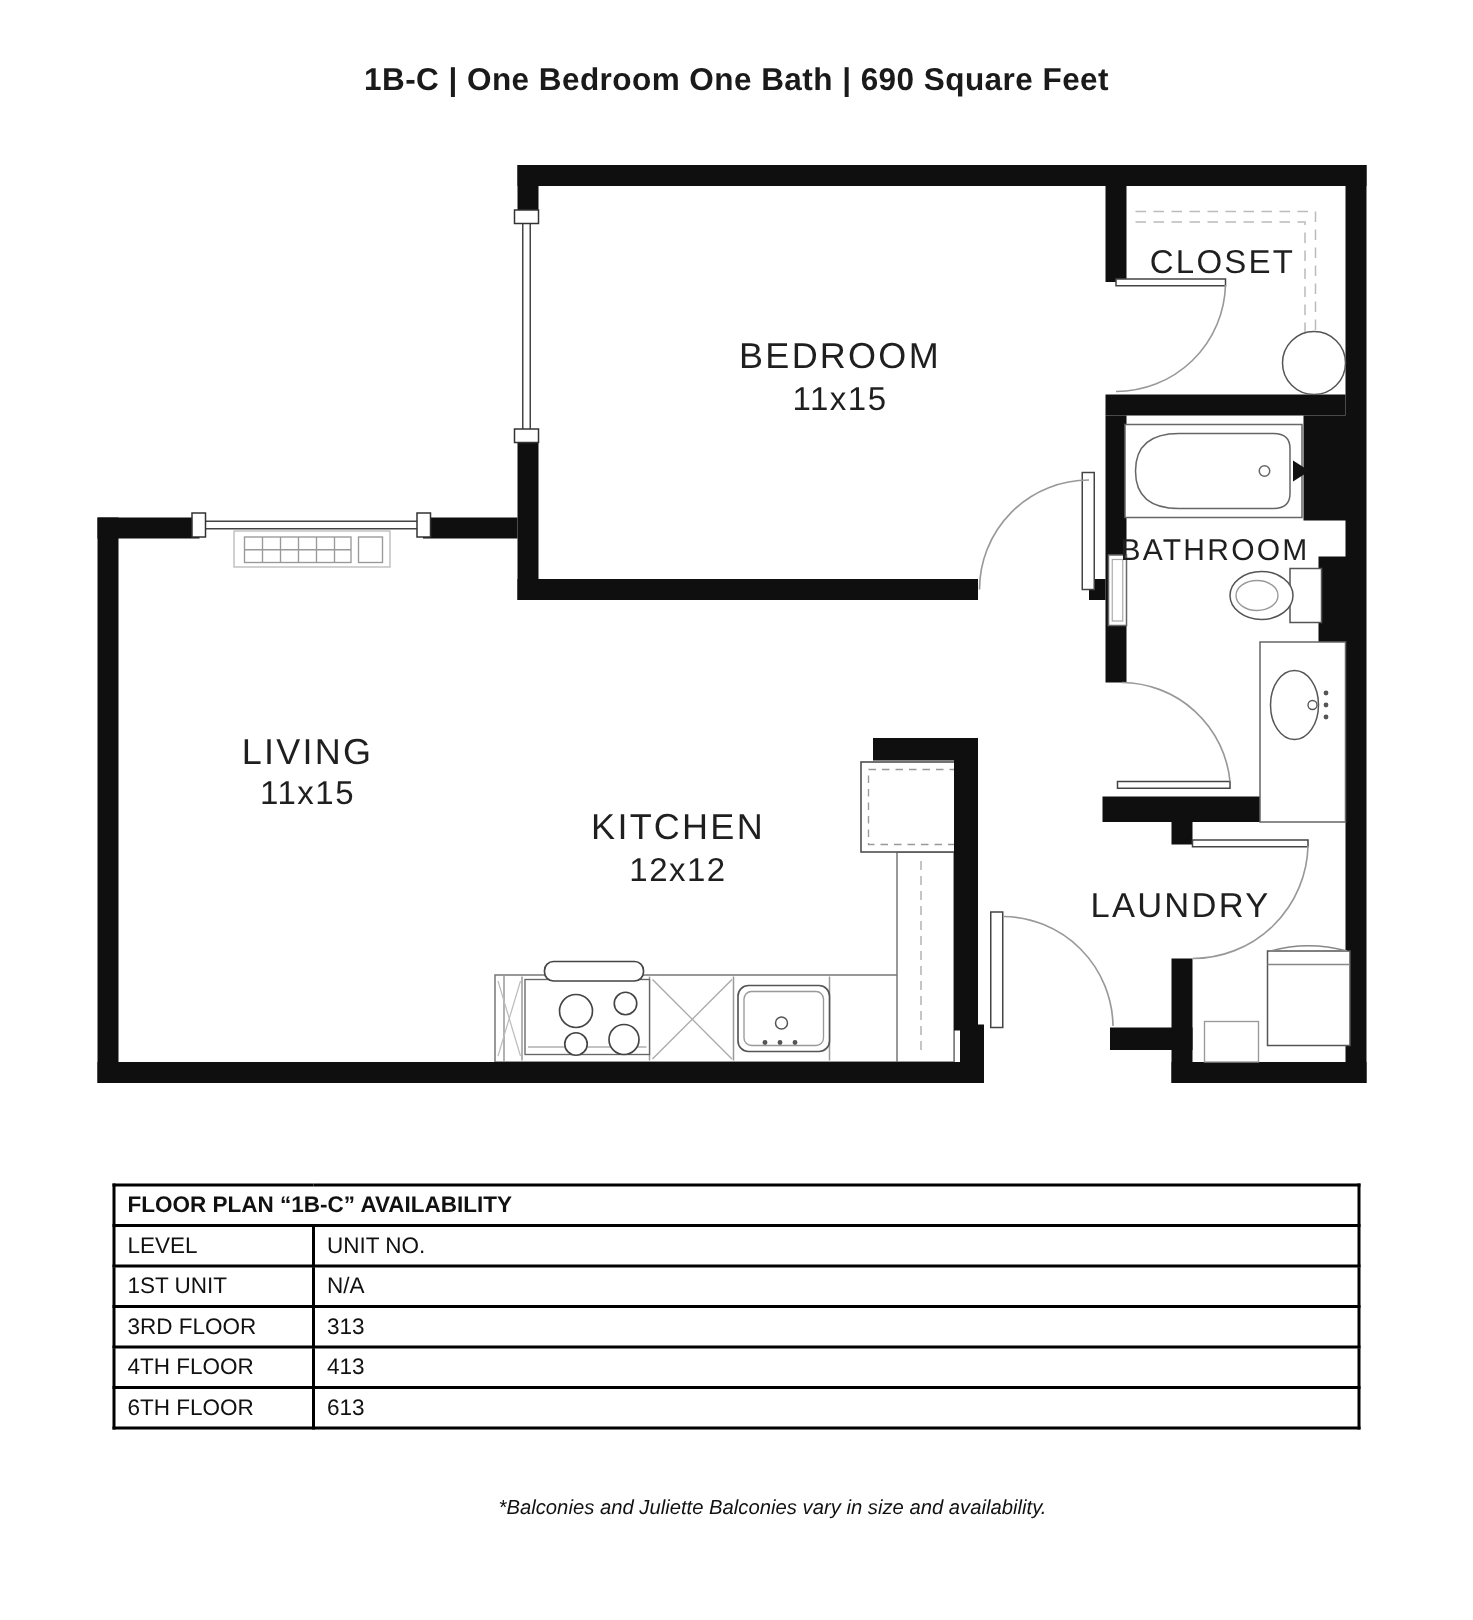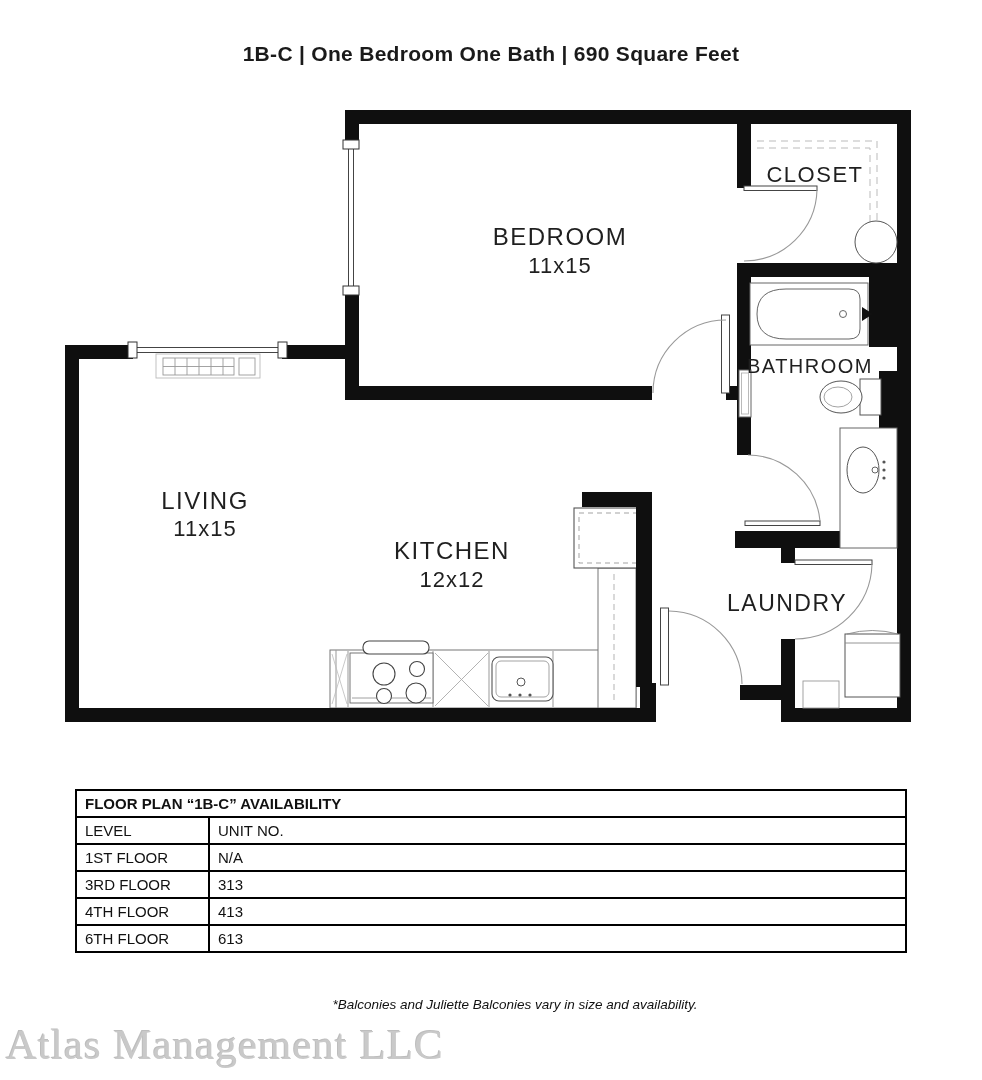--- a/index.html
+++ b/index.html
@@ -202,35 +202,34 @@
   <table class="avail">
     <tbody>
         <tr class="t-title">
       <td colspan="2">FLOOR PLAN “1B-C” AVAILABILITY</td>
     </tr>
     <tr class="t-head">
       <td class="col-level">LEVEL</td>
       <td>UNIT NO.</td>
     </tr>
     <tr>
-      <td>1ST FLOOR</td>
+      <td>1ST UNIT</td>
       <td>N/A</td>
     </tr>
     <tr>
       <td>3RD FLOOR</td>
       <td>313</td>
     </tr>
     <tr>
       <td>4TH FLOOR</td>
       <td>413</td>
     </tr>
     <tr>
       <td>6TH FLOOR</td>
       <td>613</td>
     </tr>
   </tbody>
     </table>
 
   <div class="footnote">*Balconies and Juliette Balconies vary in size and availability.</div>
 
-  <div class="watermark">Atlas Management LLC</div>
 
 </div>
 
 </body></html>

